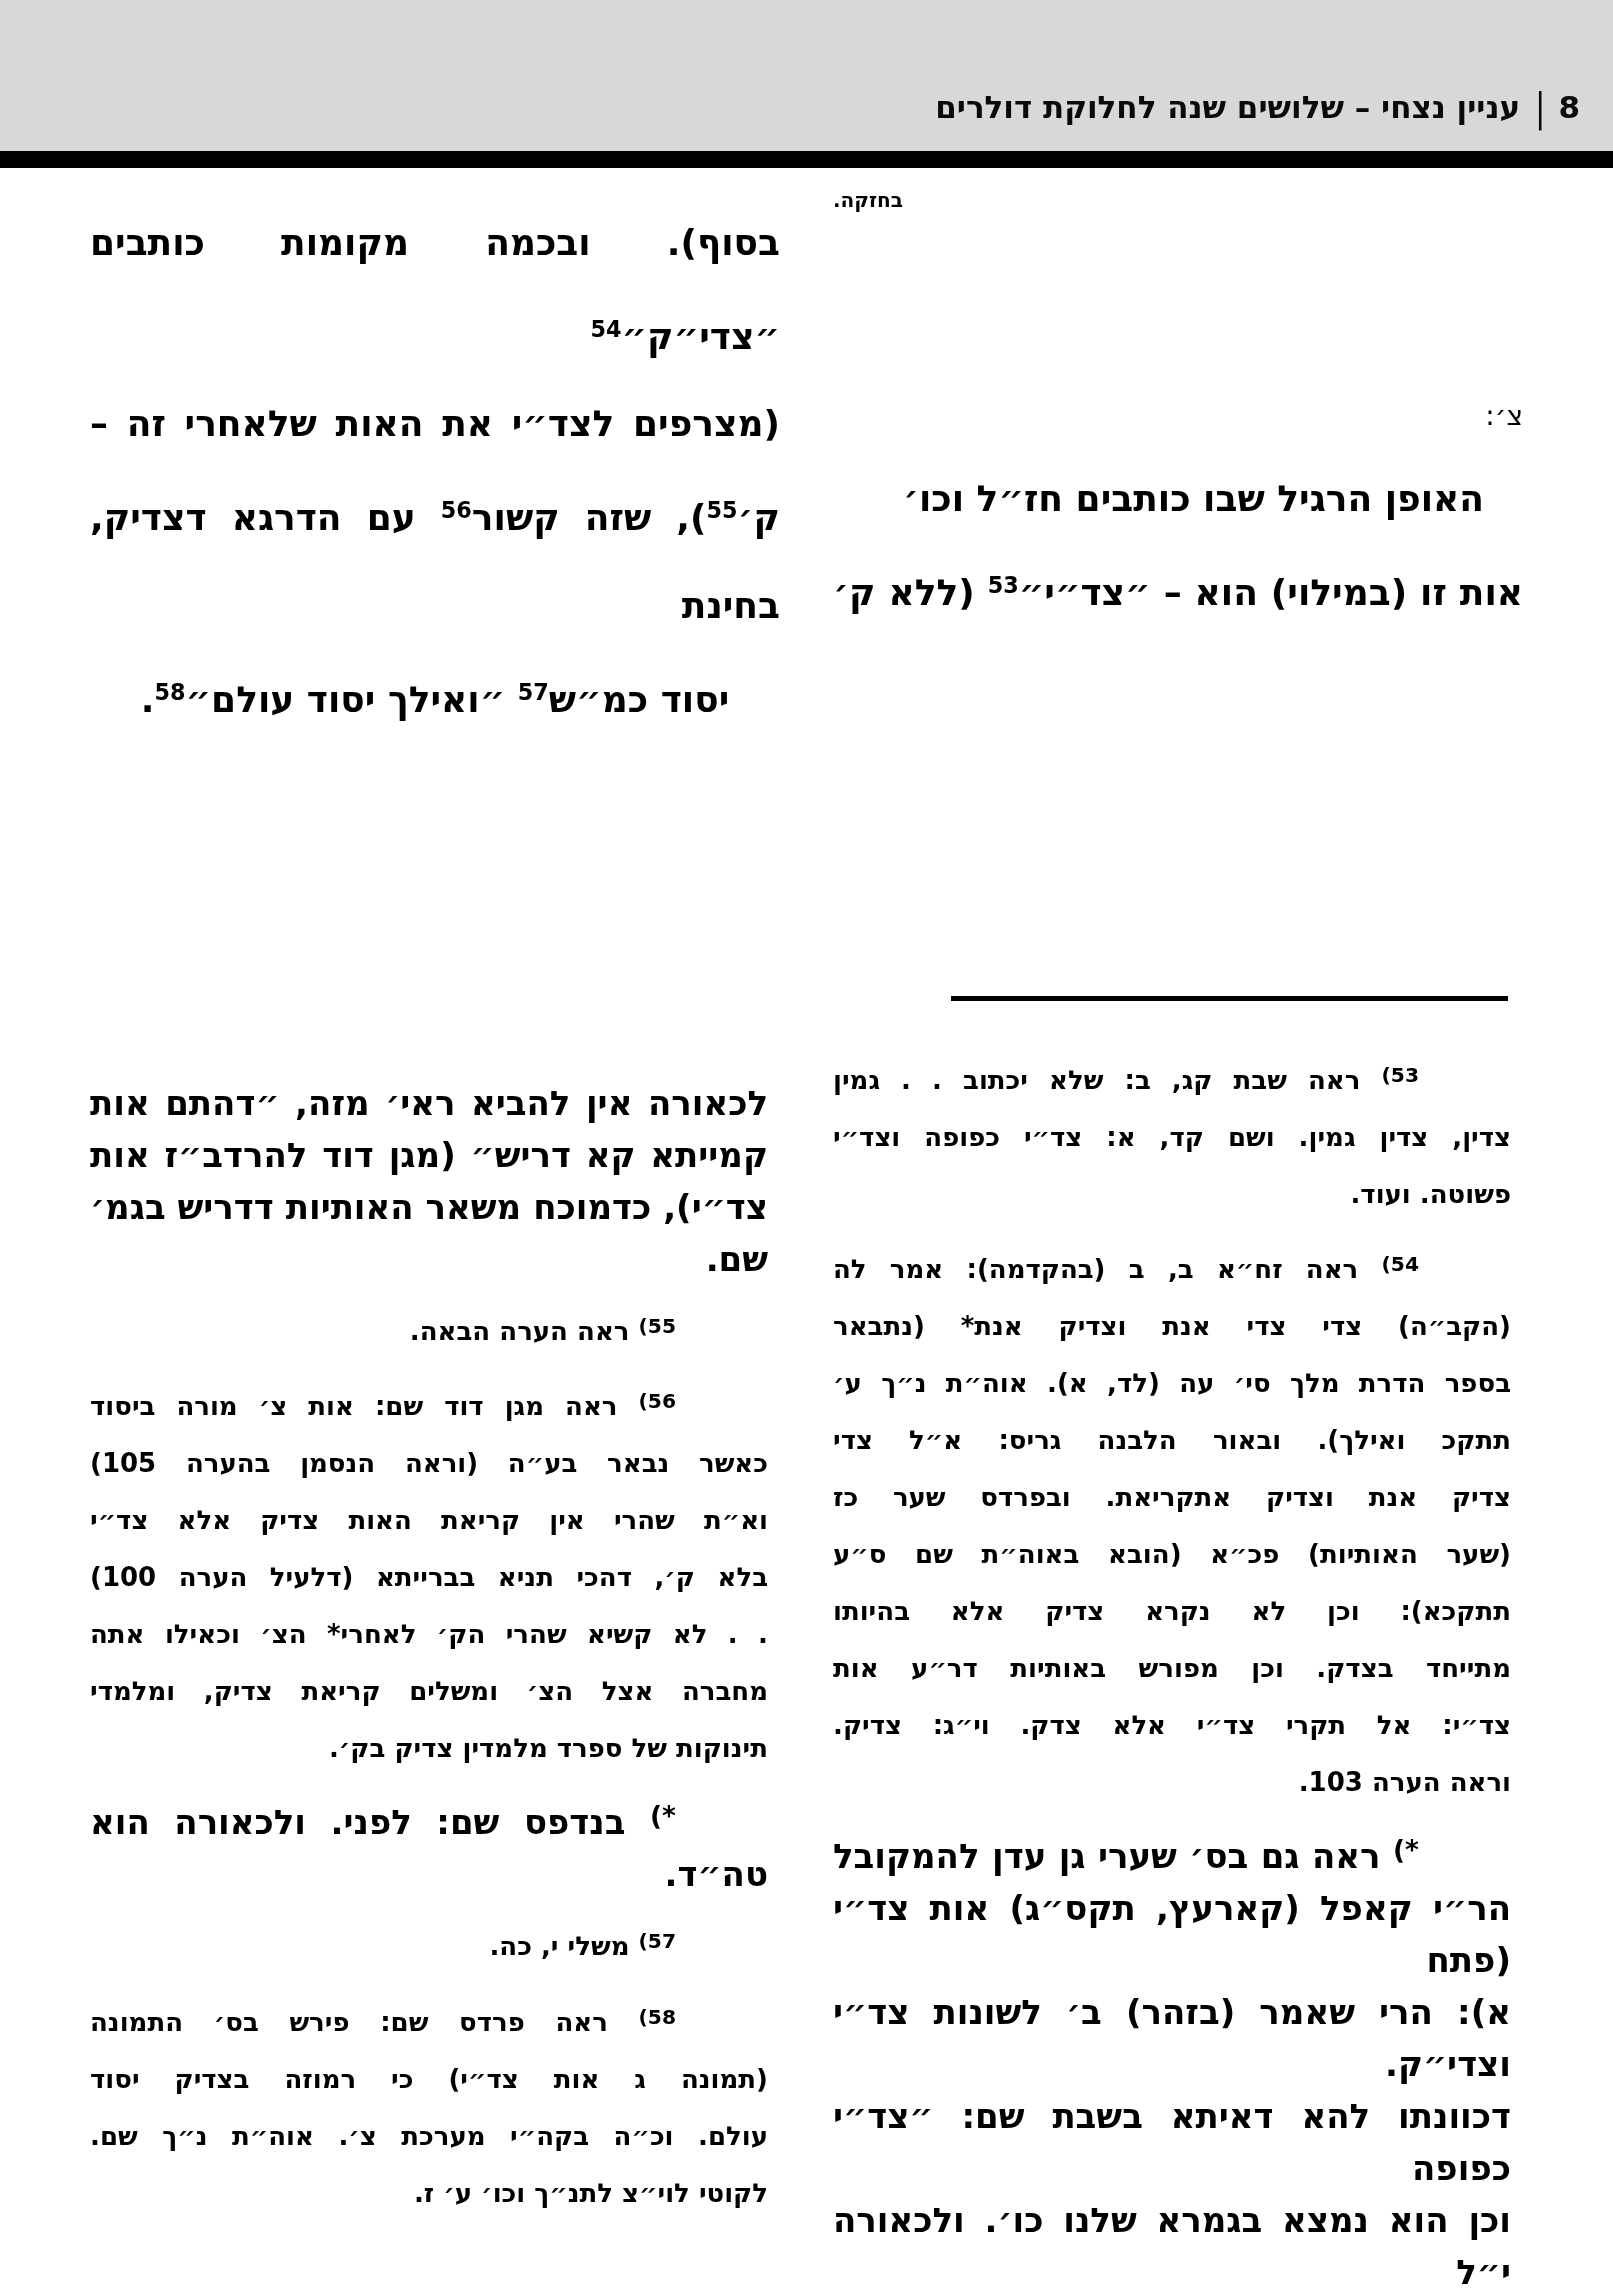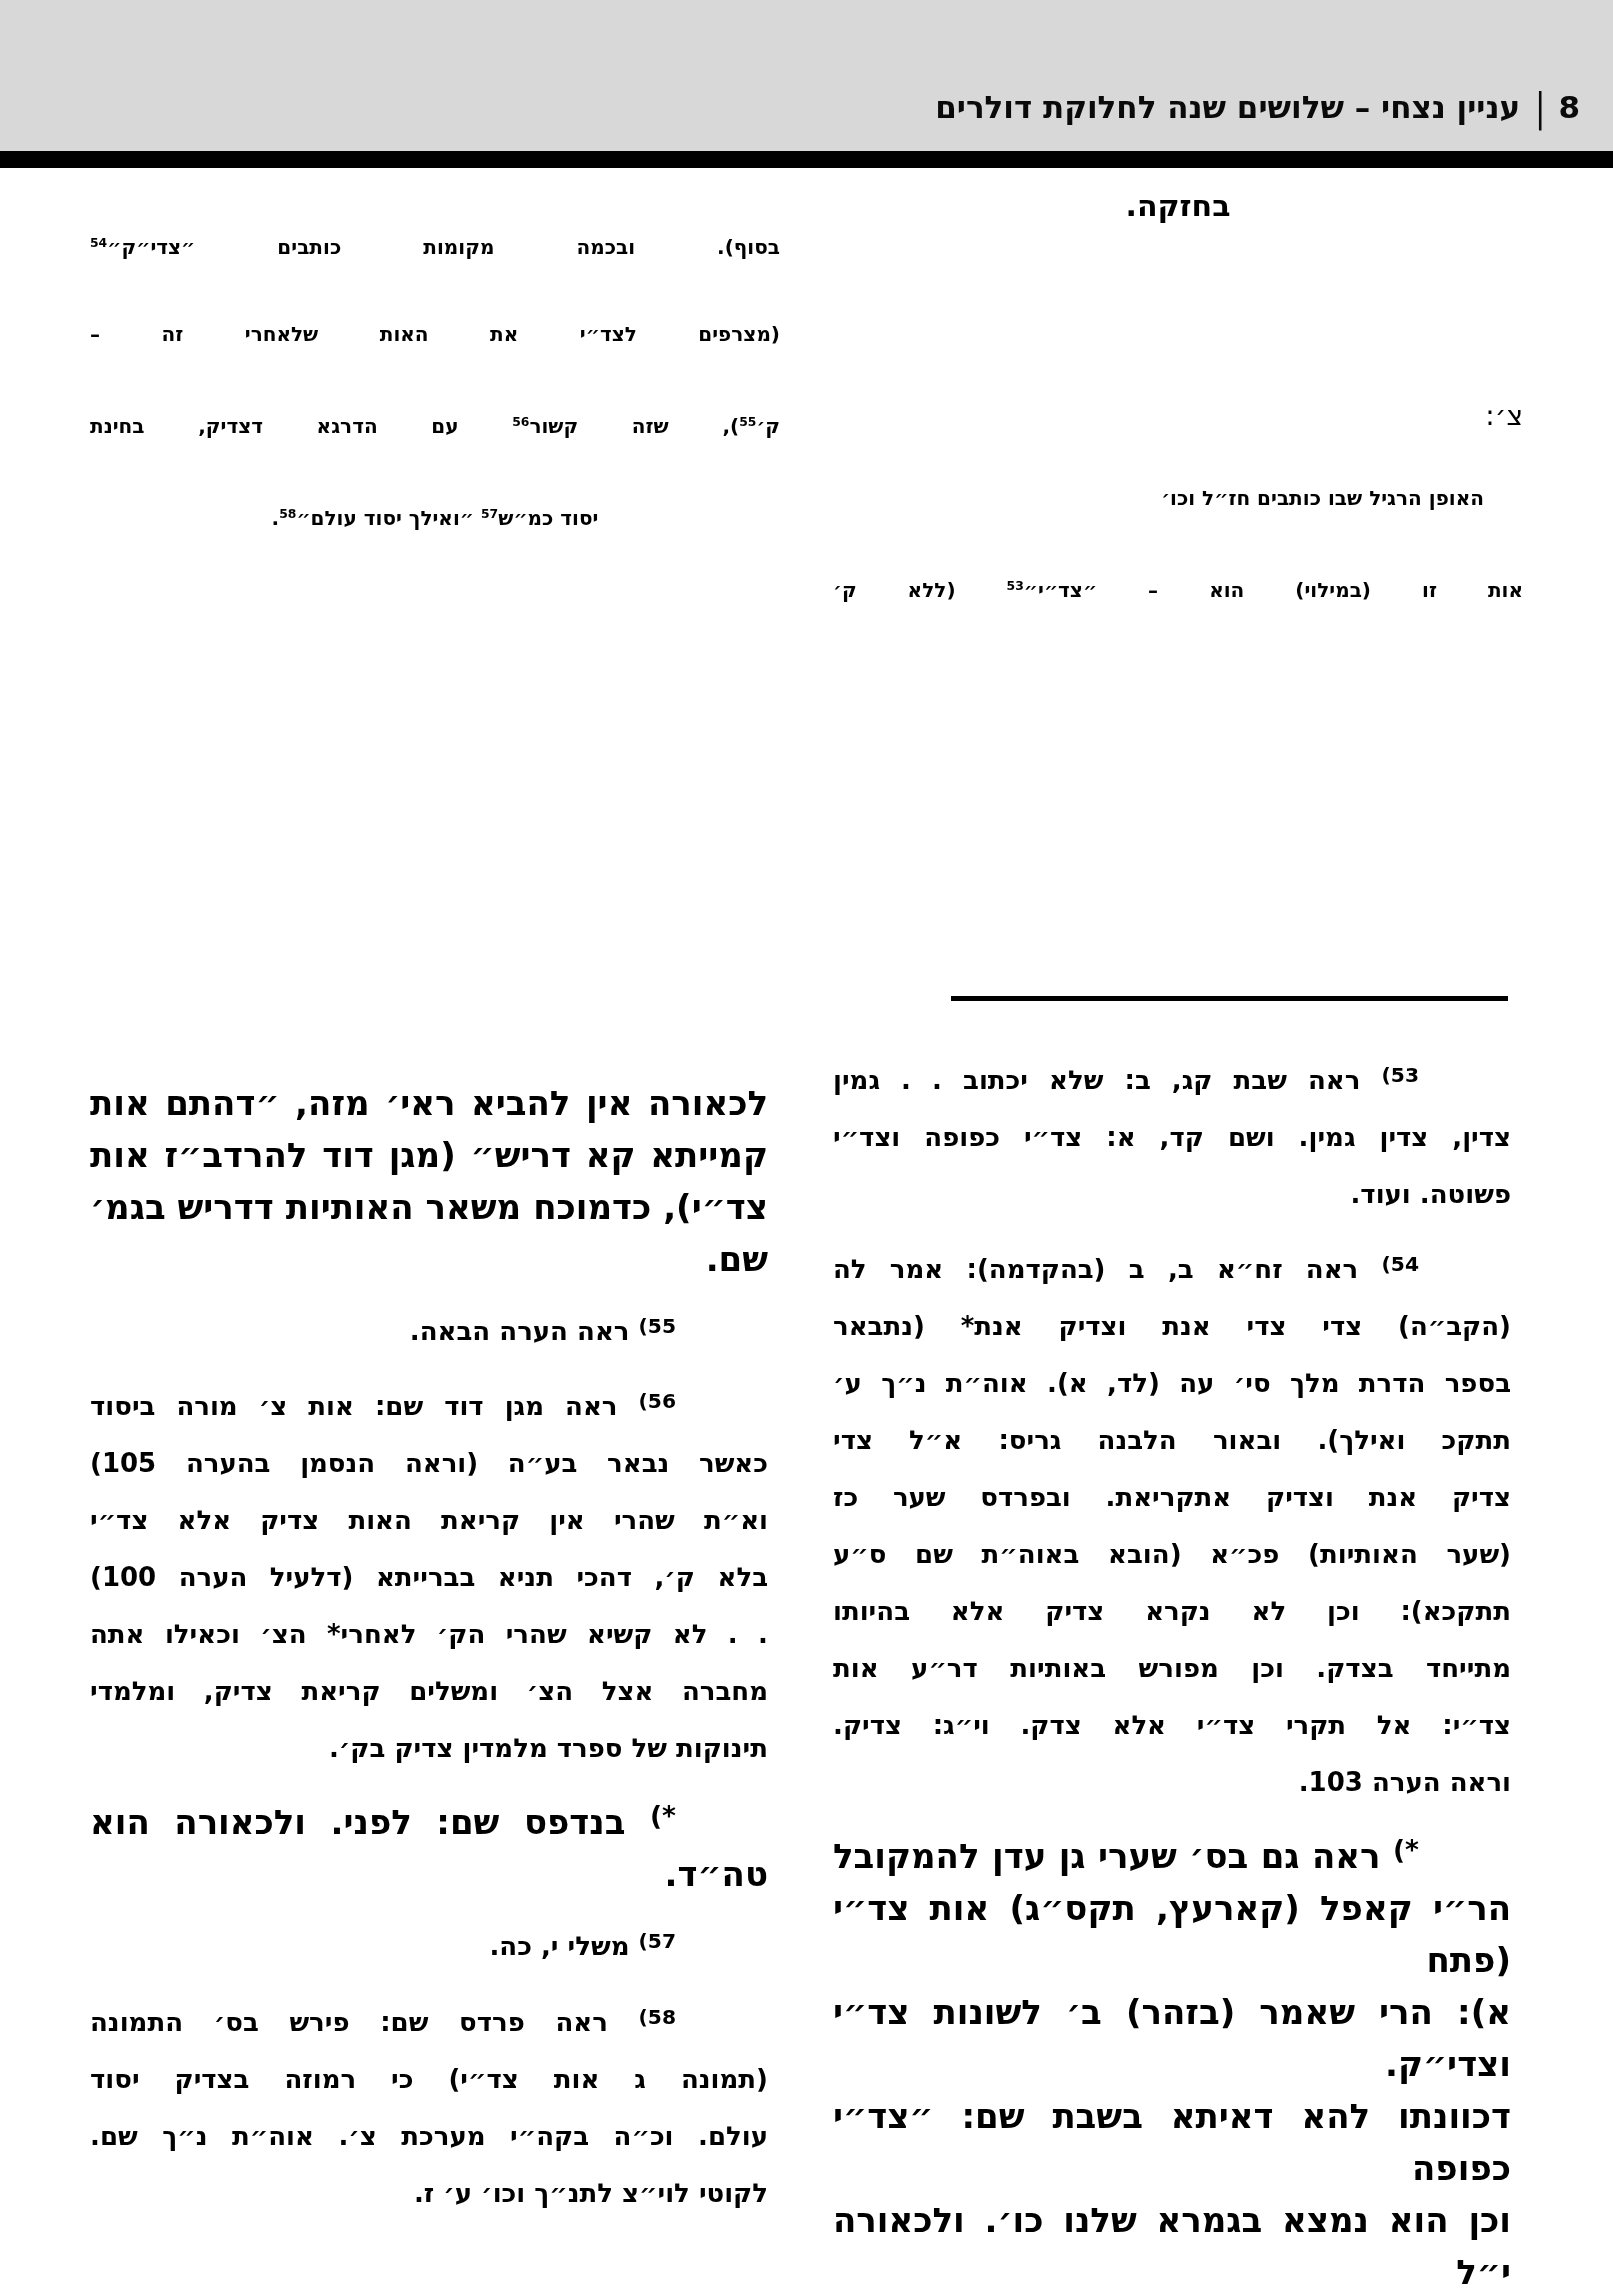--- a/index.html
+++ b/index.html
@@ -30,22 +30,22 @@
   .col-left{left:0;}
   
   .ln{
     text-align:justify;
     text-align-last:justify;
     direction:rtl;
   }
   .ln.last-right{text-align-last:right;}
   .ln.last-center{text-align-last:center;}
   .ln.last-justify{text-align-last:justify;}
-  .mainp{font-weight:bold;font-size:20px;line-height:87px;}
-  .cont{position:absolute;top:20px;right:0;left:0;text-align:center;font-weight:bold;font-size:30px;line-height:1.2;}
+  .mainp{font-weight:bold;font-size:36px;line-height:87px;}
+  .cont{position:absolute;top:20px;right:0;left:0;text-align:left;font-weight:bold;font-size:20px;line-height:1.2;}
   .secletter{position:absolute;top:231px;right:0;left:0;text-align:right;font-weight:normal;font-size:28px;line-height:1.2;}
   .parar{position:absolute;top:287px;right:0;left:0;}
   .paral{position:absolute;top:31px;right:0;left:0;}
   .indent-first .ln:first-child{text-indent:39px;}
   
   .fnsep{position:absolute;top:828px;right:14.8px;width:557px;height:4.6px;background:#000;}
   .fnstack-right{position:absolute;top:879px;right:0;left:0;}
   .fnstack-left{position:absolute;top:909px;right:0;left:0;}
   .fn{margin:0 12px 13px 0;}
   .fn.bold{font-weight:bold;font-size:26px;line-height:57px;}

